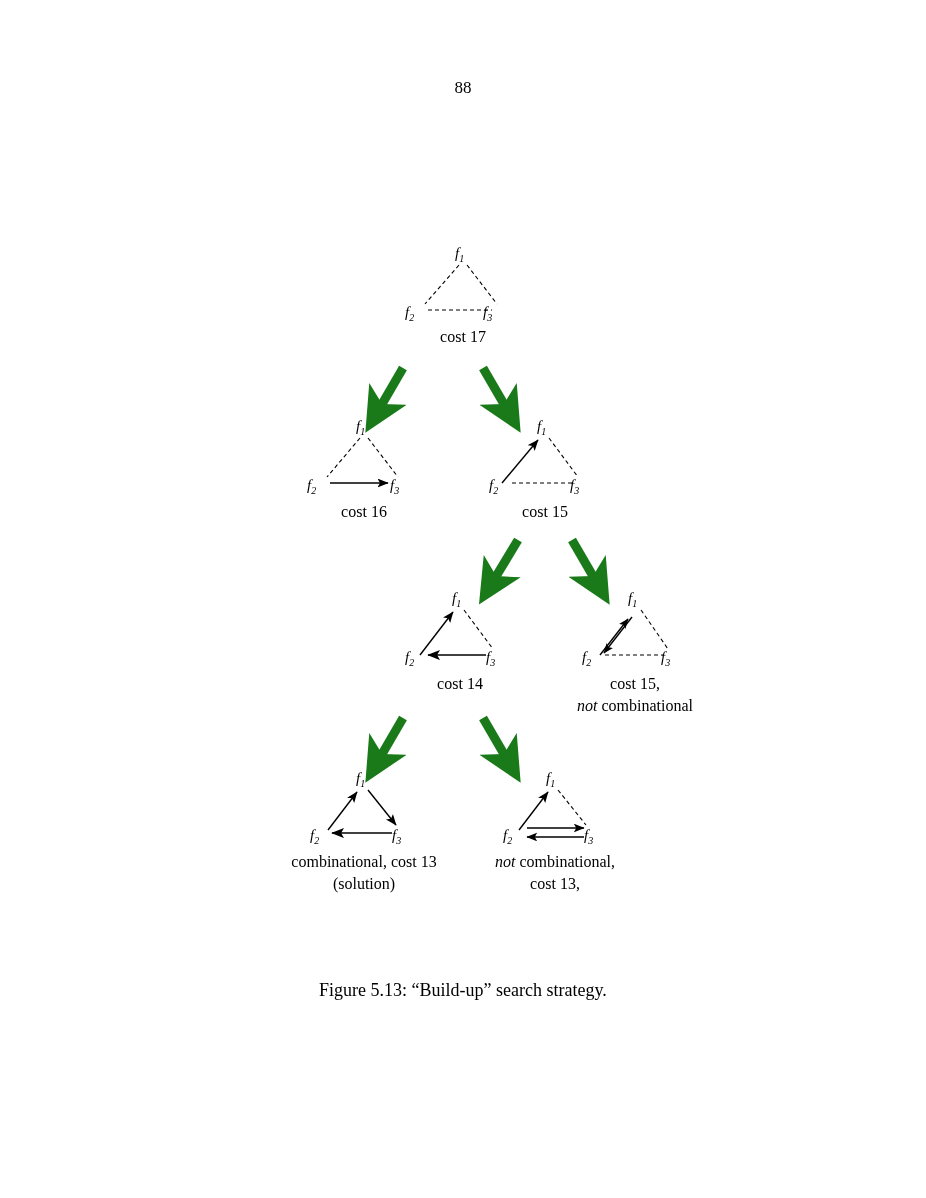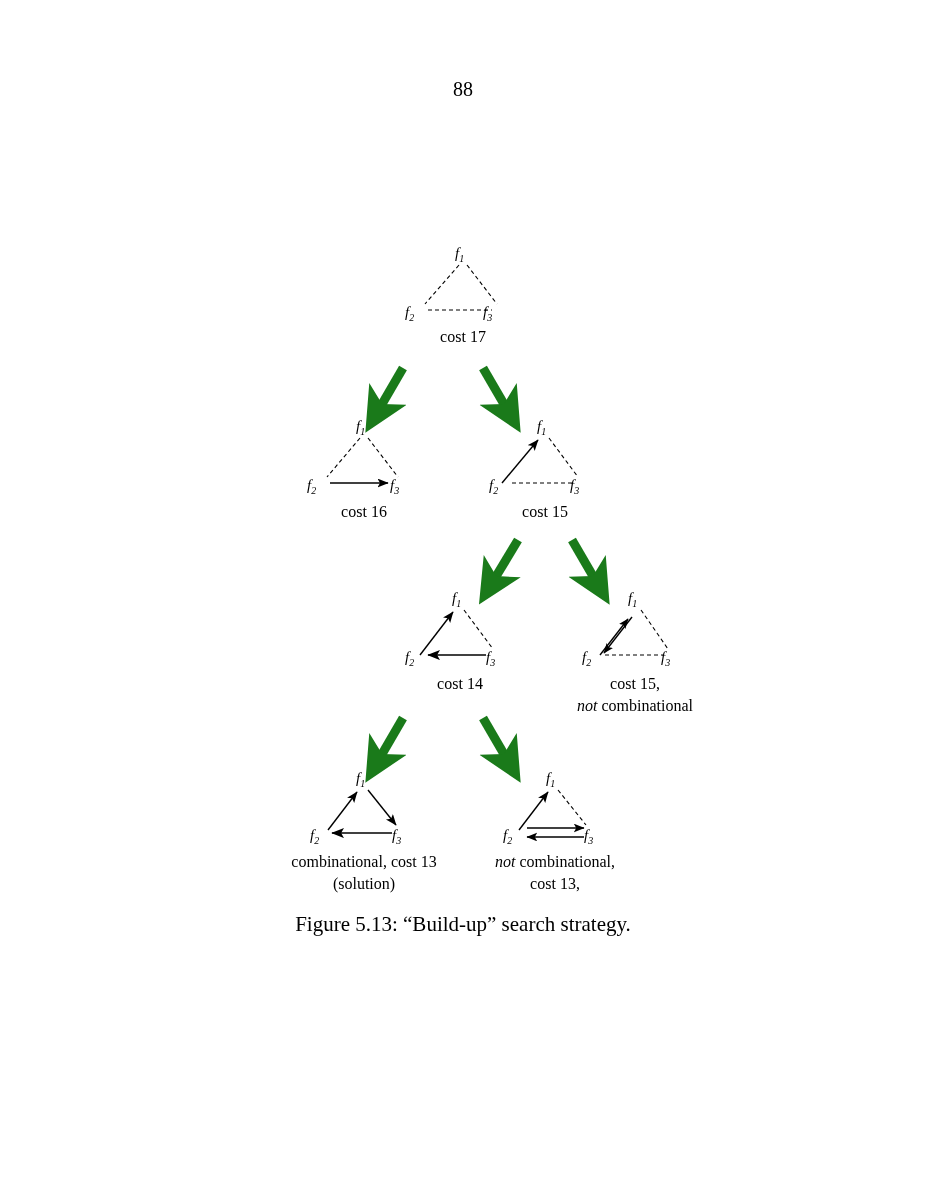--- a/index.html
+++ b/index.html
@@ -19,42 +19,42 @@
     position: relative;
     width: 926px;
     height: 1198px;
   }
   .page-number {
     position: absolute;
     top: 78px;
     left: 0;
     width: 926px;
     text-align: center;
-    font-size: 20px;
+    font-size: 17px;
     font-family: "Liberation Serif", serif;
   }
   .figure-area {
     position: absolute;
     top: 225px;
     left: 0;
     width: 842px;
     height: 700px;
   }
   svg.diagram {
     position: absolute;
     top: 0;
     left: 0;
   }
   .caption {
     position: absolute;
-    top: 912px;
+    top: 980px;
     left: 0;
     width: 926px;
     text-align: center;
-    font-size: 21px;
+    font-size: 18px;
     font-family: "Liberation Serif", serif;
   }
   .node-label {
     font-family: "Liberation Serif", serif;
     font-style: italic;
     font-size: 15px;
   }
   .sub {
     font-size: 10px;
     font-style: italic;

